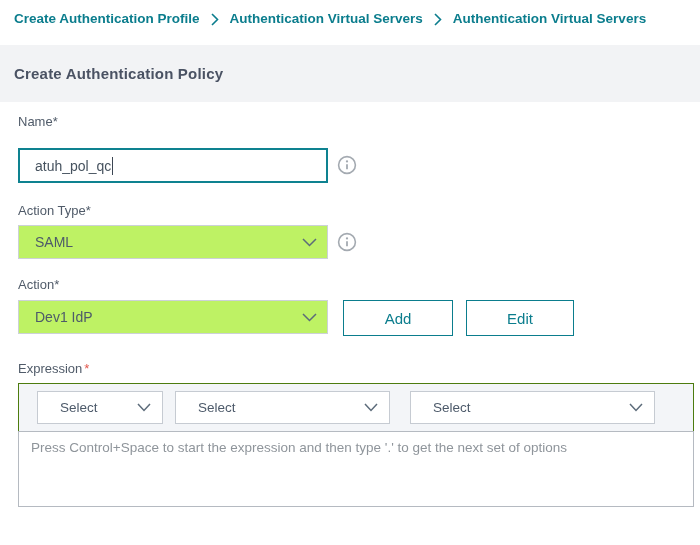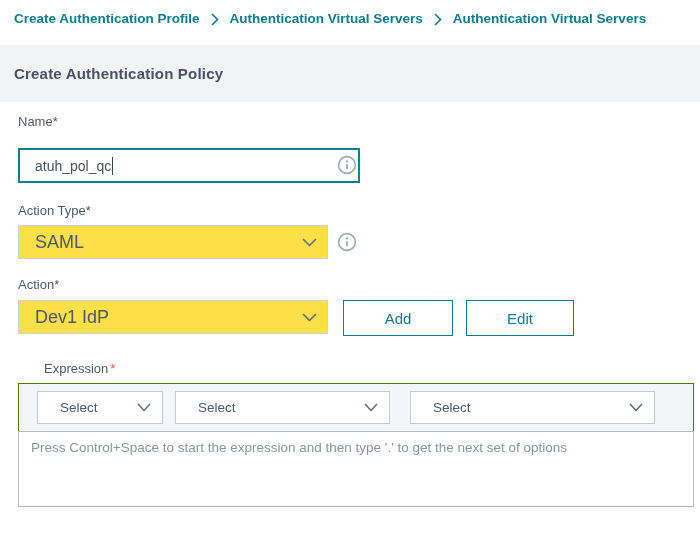--- a/index.html
+++ b/index.html
@@ -36,32 +36,32 @@
 
   
   .field-label {
     position: absolute; left: 18px;
     font-size: 13px; color: #505b69;
   }
   .req-star { color: #e2574c; margin-left: 2px; }
 
   
   .name-input {
-    position: absolute; left: 18px; top: 148px; width: 342px; height: 35px;
+    position: absolute; left: 18px; top: 148px; width: 310px; height: 35px;
     background: #fff; border: 2px solid #0e8290;
     display: flex; align-items: center; padding-left: 15px;
     font-size: 14px; color: #46525f; cursor: text;
   }
   .caret { display: inline-block; width: 1px; height: 18px; background: #3c4653; margin-left: 1px; }
 
   
   .select {
-    position: absolute; background: #fde047; border: 1px solid #ccd1d7;
+    position: absolute; background: #bef264; border: 1px solid #ccd1d7;
     display: flex; align-items: center; justify-content: space-between;
-    font-size: 18px; color: #4d5a6a; cursor: pointer;
+    font-size: 14px; color: #4d5a6a; cursor: pointer;
   }
   .select .sel-text { padding-left: 16px; }
   .select .chev { padding-right: 10px; display: flex; align-items: center; }
 
   .sel-action-type { left: 18px; top: 225px; width: 310px; height: 34px; }
   .sel-action      { left: 18px; top: 300px; width: 310px; height: 34px; }
 
   
   .info { position: absolute; width: 20px; height: 20px; cursor: pointer; }
   .info-name { left: 337px; top: 155px; }
@@ -98,21 +98,21 @@
     position: absolute; left: 18px; top: 431px; width: 676px; height: 76px;
     background: #fff; border: 1px solid #b5bac1; resize: none;
     font-family: inherit; font-size: 13.5px; color: #6d28d9;
     padding: 8px 12px; outline: none;
   }
   .expr-textarea::placeholder { color: #8f959b; opacity: 1; }
 
   .lbl-name { top: 114px; }
   .lbl-actiontype { top: 203px; }
   .lbl-action { top: 277px; }
-  .lbl-expression { top: 361px; margin-left: 26px; }
+  .lbl-expression { top: 361px; }
 </style>
 </head>
 <body>
 
 <nav class="breadcrumb">
   <a class="crumb">Create Authentication Profile</a>
   <span class="crumb-sep">
     <svg width="8" height="13" viewBox="0 0 8 13">
         <polyline points="1,1 6.5,6.5 1,12" fill="none" stroke="#0b7d8d" stroke-width="1.6"></polyline>
       </svg>

